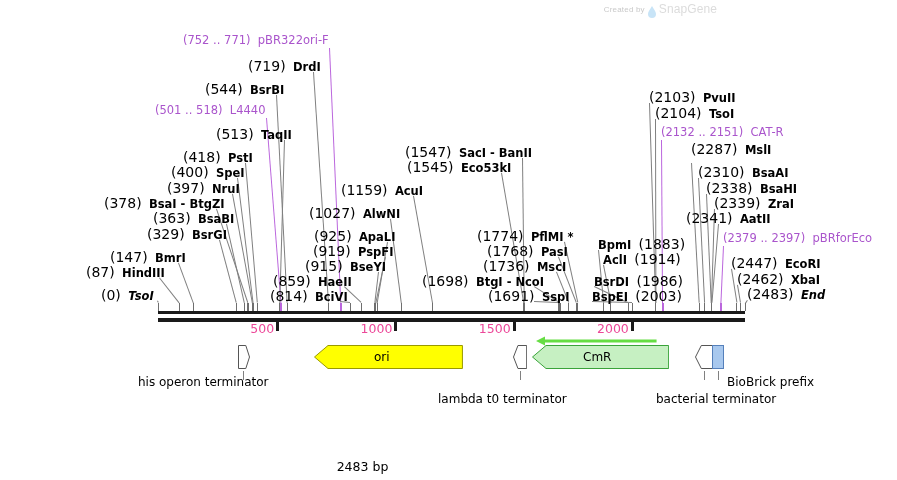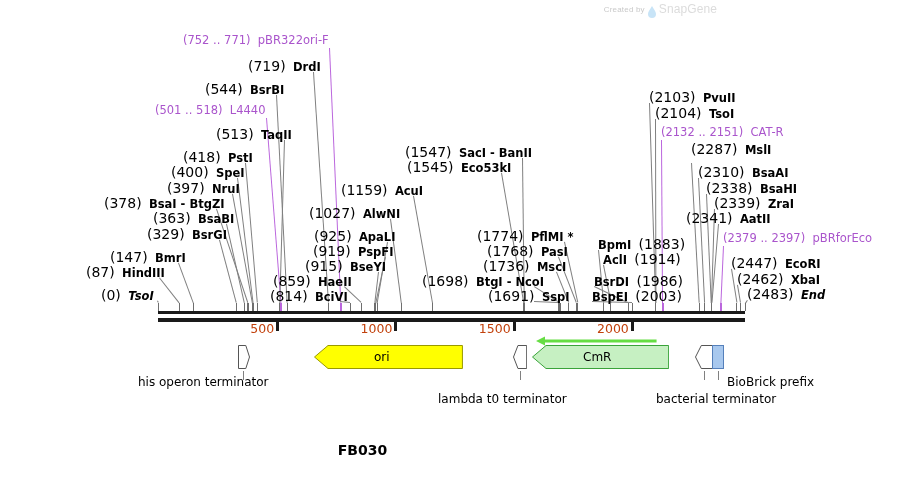--- a/index.html
+++ b/index.html
@@ -38,21 +38,21 @@
 
   
   .bb-top{position:absolute;background:#1a1a1a;height:3px;}
   .bb-bot{position:absolute;background:#1a1a1a;height:4px;}
 
   
   .site{position:absolute;background:#6e6e6e;width:1px;}
   .site.pk{background:#bb66dd;width:2px;}
 
   
-  .rnum{position:absolute;font-size:12.5px;color:#c2410c;font-family:"DejaVu Sans",sans-serif;}
+  .rnum{position:absolute;font-size:12.5px;color:#ec4899;font-family:"DejaVu Sans",sans-serif;}
   .rtick{position:absolute;background:#1a1a1a;width:3px;height:9px;}
 
   
   .feat{position:absolute;}
   .featlabel{position:absolute;font-size:12px;color:#000;white-space:nowrap;font-family:"DejaVu Sans",sans-serif;}
   .fstem{position:absolute;background:#808080;width:1px;}
   .ftxt{position:absolute;font-size:12px;color:#000;white-space:nowrap;
         font-family:"DejaVu Sans",sans-serif;}
 
   
@@ -257,14 +257,14 @@
       <div class="feat" style="left: 695.376px; top: 345px;"><svg width="18" height="24">
           <path d="M17.5,0.5 L6.3,0.5 L0.5,12 L6.3,23.5 L17.5,23.5 Z" fill="#ffffff" stroke="#555555" stroke-width="1"></path>
         </svg></div>
       <div class="feat" style="left: 712.376px; top: 345px;"><svg width="12" height="24">
           <rect x="0.5" y="0.5" width="11" height="23" fill="#a8c8ee" stroke="#5580bb" stroke-width="1"></rect>
         </svg></div>
       <div class="fstem" style="left: 718px; top: 371px; height: 9px;"></div>
       <div class="featlabel" style="left: 727px; top: 375px;">BioBrick prefix</div>
     </div>
 
-  <div class="title" style="top:442px;left:0;">FB030</div>
+  <div class="subtitle" style="top:459px;left:0;">2483 bp</div>
 </div>
 
 </body></html>

